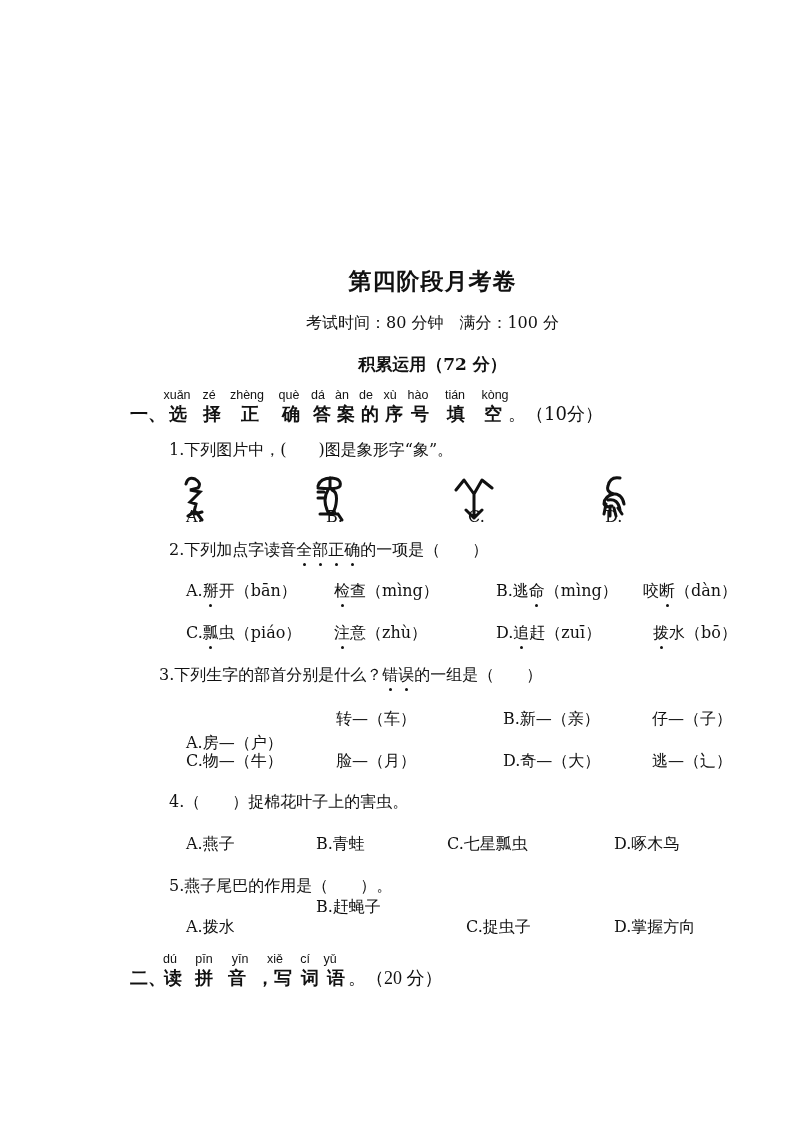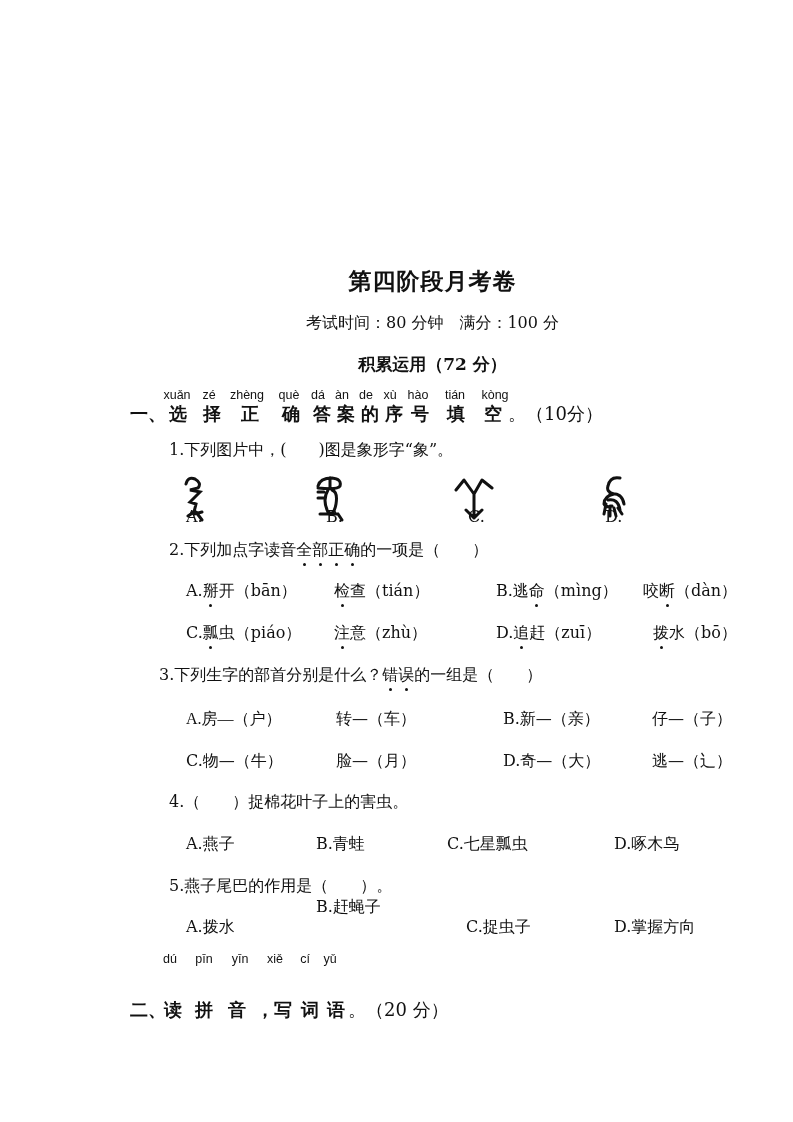--- a/index.html
+++ b/index.html
@@ -62,21 +62,21 @@
   </svg>
 </div>
 
 <div class="abs q" style="left:133px; top:540px;text-align:center;">
   <span>2.</span><span>下列加点字读音</span><span class="dot">全</span><span class="dot">部</span><span class="dot">正</span><span class="dot">确</span><span>的一项是（　　）</span>
 </div>
 <div class="abs opt" style="left:150px; top:581px;">
   <span>A.</span><span class="dot">掰</span><span>开（bān）</span>
 </div>
 <div class="abs opt" style="left:298px; top:581px;">
-  <span class="dot">检</span><span>查（tián）</span>
+  <span class="dot">检</span><span>查（mìng）</span>
 </div>
 <div class="abs opt" style="left:460px; top:581px;">
   <span>B.</span><span>逃</span><span class="dot">命</span><span>（mìng）</span>
 </div>
 <div class="abs opt" style="left:607px; top:581px;">
   <span>咬</span><span class="dot">断</span><span>（dàn）</span>
 </div>
 <div class="abs opt" style="left:150px; top:623px;text-align:center;">
   <span>C.</span><span class="dot">瓢</span><span>虫（piáo）</span>
 </div>
@@ -86,21 +86,21 @@
 <div class="abs opt" style="left:460px; top:623px;">
   <span>D.</span><span class="dot">追</span><span>赶（zuī）</span>
 </div>
 <div class="abs opt" style="left:617px; top:623px;">
   <span class="dot">拨</span><span>水（bō）</span>
 </div>
 
 <div class="abs q" style="left:123px; top:665px;">
   <span>3.</span><span>下列生字的部首分别是什么？</span><span class="dot">错</span><span class="dot">误</span><span>的一组是（　　）</span>
 </div>
-<div class="abs opt" style="left:150px; top:709px;font-family:Liberation Serif, serif;">A.房—（户）</div>
+<div class="abs opt" style="left:150px; top:733px;">A.房—（户）</div>
 <div class="abs opt" style="left:300px; top:709px;">转—（车）</div>
 <div class="abs opt" style="left:467px; top:709px;">B.新—（亲）</div>
 <div class="abs opt" style="left:616px; top:709px;">仔—（子）</div>
 <div class="abs opt" style="left:150px; top:751px;">C.物—（牛）</div>
 <div class="abs opt" style="left:300px; top:751px;">脸—（月）</div>
 <div class="abs opt" style="left:467px; top:751px;">D.奇—（大）</div>
 <div class="abs opt" style="left:616px; top:751px;">逃—（辶）</div>
 
 <div class="abs q" style="left:133px; top:792px;">
   <span>4.</span><span>（　　）捉棉花叶子上的害虫。</span>
@@ -114,15 +114,15 @@
   <span>5.</span><span>燕子尾巴的作用是（　　）。</span>
 </div>
 <div class="abs opt" style="left:150px; top:917px;">A.拨水</div>
 <div class="abs opt" style="left:280px; top:897px;">B.赶蝇子</div>
 <div class="abs opt" style="left:430px; top:917px;">C.捉虫子</div>
 <div class="abs opt" style="left:578px; top:917px;">D.掌握方向</div>
 
 <div class="abs pinyin-row py" style="left:118px; top:952px;">
   <span style="width:32px">dú</span><span style="width:36px">pīn</span><span style="width:36px">yīn</span><span style="width:34px">xiě</span><span style="width:26px">cí</span><span style="width:24px">yǔ</span>
 </div>
-<div class="abs heading hd" style="left:94px; top:998px;">
+<div class="abs heading hd" style="left:94px; top:966px;font-family:Liberation Serif, serif;">
   <span style="width:30px;text-align:left">二、</span><span style="width:26px">读</span><span style="width:36px">拼</span><span style="width:30px">音</span><span style="width:44px">，写</span><span style="width:28px">词</span><span style="width:24px">语</span><span style="font-weight:normal;text-align:left">。（20 分）</span>
 </div>
 
 </body></html>

